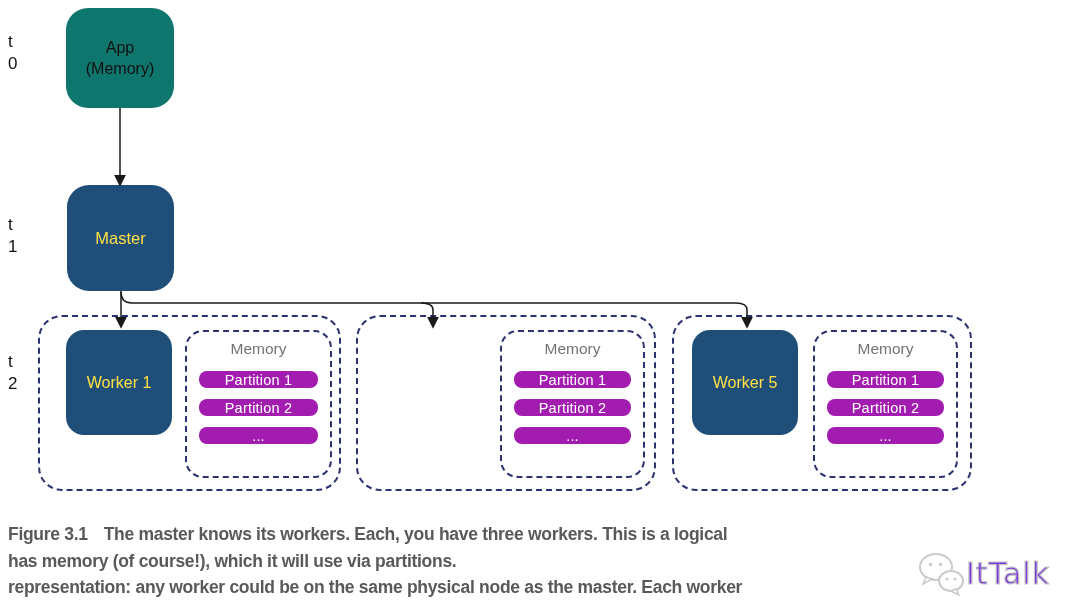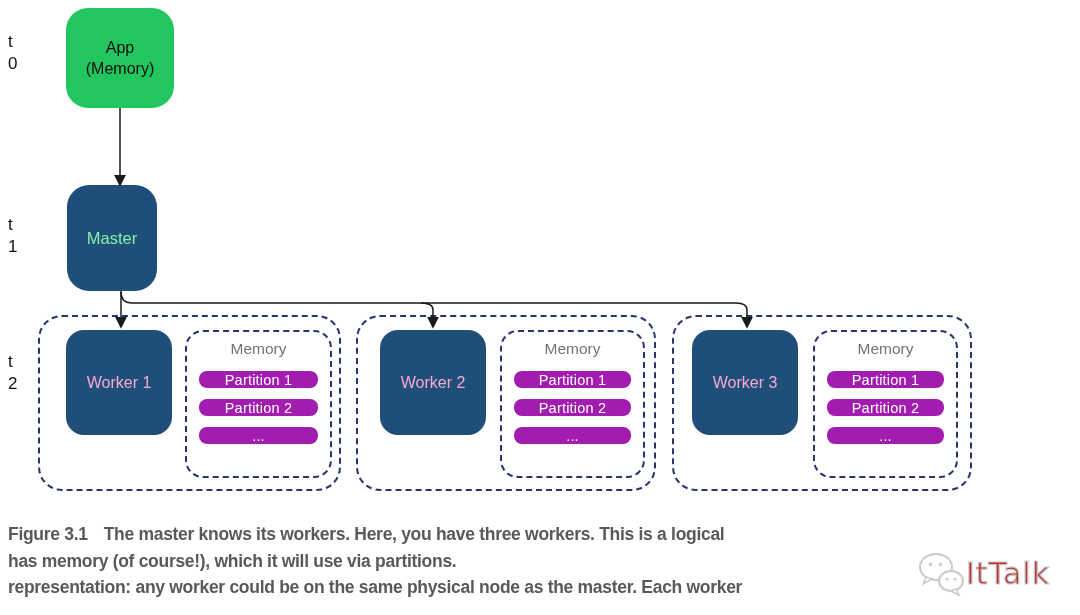--- a/index.html
+++ b/index.html
@@ -16,29 +16,29 @@
     font-size:17px;line-height:22px;color:#111;text-align:left;
   }
   .tlabel div{white-space:pre;}
   
   .node{
     position:absolute;display:flex;align-items:center;justify-content:center;
     text-align:center;box-sizing:border-box;
   }
   .app-node{
     left:66px;top:8px;width:108px;height:100px;border-radius:22px;
-    background:#22c55e;color:#101010;font-size:16px;line-height:21px;
+    background:#0f766e;color:#101010;font-size:16px;line-height:21px;
   }
   .master-node{
-    left:67px;top:185px;width:90px;height:106px;border-radius:22px;
-    background:#1F4E79;color:#86efac;font-size:16.5px;
+    left:67px;top:185px;width:107px;height:106px;border-radius:22px;
+    background:#1F4E79;color:#fde047;font-size:16.5px;
   }
   .worker-node{
     position:absolute;top:13px;width:106px;height:105px;border-radius:18px;
-    background:#1F4E79;color:#f9a8d4;font-size:16px;
+    background:#1F4E79;color:#fde047;font-size:16px;
     display:flex;align-items:center;justify-content:center;
   }
   
   .group{
     position:absolute;top:315px;height:176px;box-sizing:border-box;
     border:2px dashed #2B3270;border-radius:24px;
   }
   .group-1{left:38px;width:303px;}
   .group-2{left:356px;width:300px;}
   .group-3{left:672px;width:300px;}
@@ -71,21 +71,21 @@
     letter-spacing:-0.3px;
   }
   .caption .fig-label{padding-right:16px;}
   
   .watermark{
     position:absolute;left:916px;top:551px;display:flex;align-items:center;
     opacity:.92;
   }
   .watermark-text{
     font-family:"DejaVu Sans",sans-serif;font-size:30px;font-weight:400;
-    color:#b91c1c;-webkit-text-stroke:1.2px #c2c2c2;letter-spacing:1px;
+    color:#6d28d9;-webkit-text-stroke:1.2px #c2c2c2;letter-spacing:1px;
     line-height:46px;
   }
 </style>
 </head>
 <body>
 
 <div class="canvas">
 
   <div class="tlabel" style="top:31px">
     <div>t</div>
@@ -118,35 +118,32 @@
     <div class="memory">
       <div class="memory-title">Memory</div>
       <div style="height:9px"></div>
       <div class="partition">Partition 1</div>
       <div class="partition">Partition 2</div>
       <div class="partition">...</div>
     </div>
   </div>
 
   <div class="group group-2">
-    <div class="worker-node">
-      <span>Worker 2</span>
-    </div>
     <div class="memory">
       <div class="memory-title">Memory</div>
       <div style="height:9px"></div>
       <div class="partition">Partition 1</div>
       <div class="partition">Partition 2</div>
       <div class="partition">...</div>
     </div>
   </div>
 
   <div class="group group-3">
     <div class="worker-node">
-      <span>Worker 3</span>
+      <span>Worker 5</span>
     </div>
     <div class="memory">
       <div class="memory-title">Memory</div>
       <div style="height:9px"></div>
       <div class="partition">Partition 1</div>
       <div class="partition">Partition 2</div>
       <div class="partition">...</div>
     </div>
   </div>
 
@@ -156,21 +153,21 @@
         <path d="M0,0 L10,5 L0,10 z" fill="#1A1A1A"></path>
       </marker>
     </defs>
     <path d="M120,108 L120,176" stroke="#1A1A1A" stroke-width="1.5" fill="none" marker-end="url(#ah)"></path>
     <path d="M121,291 L121,318" stroke="#1A1A1A" stroke-width="1.5" fill="none" marker-end="url(#ah)"></path>
     <path d="M121,292 Q121,303 132,303 L736,303 Q747,303 747,310 L747,318" stroke="#1A1A1A" stroke-width="1.5" fill="none" marker-end="url(#ah)"></path>
     <path d="M421,303 Q433,303 433,310 L433,318" stroke="#1A1A1A" stroke-width="1.5" fill="none" marker-end="url(#ah)"></path>
   </svg>
 
   <div class="caption">
-    <div><span class="fig-label">Figure 3.1</span><span>The master knows its workers. Here, you have three workers. This is a logical</span></div>
+    <div><span class="fig-label">Figure 3.1</span><span>The master knows its workers. Each, you have three workers. This is a logical</span></div>
     <div>has memory (of course!), which it will use via partitions.</div>
     <div>representation: any worker could be on the same physical node as the master. Each worker</div>
   </div>
 
   <div class="watermark">
     <svg width="50" height="46" viewBox="0 0 50 46" xmlns="http://www.w3.org/2000/svg">
       <ellipse cx="20" cy="16" rx="16" ry="13" fill="#ffffff" stroke="#c6c6c6" stroke-width="2"></ellipse>
       <path d="M10,26 L7,33 L16,28 Z" fill="#ffffff" stroke="#c6c6c6" stroke-width="1.5"></path>
       <circle cx="14.5" cy="13.5" r="1.8" fill="#c6c6c6"></circle>
       <circle cx="24.5" cy="13.5" r="1.8" fill="#c6c6c6"></circle>

